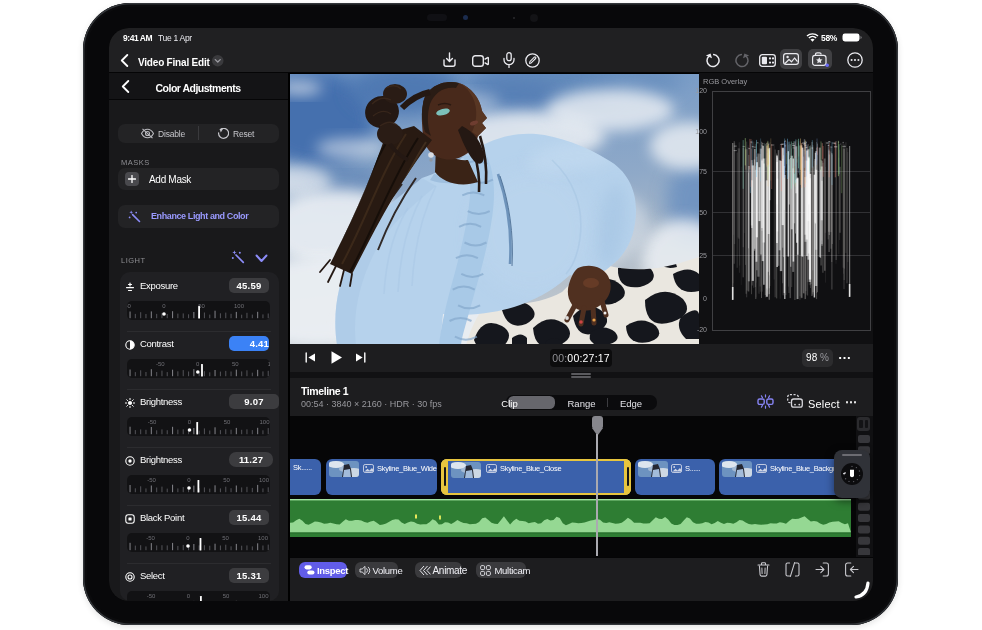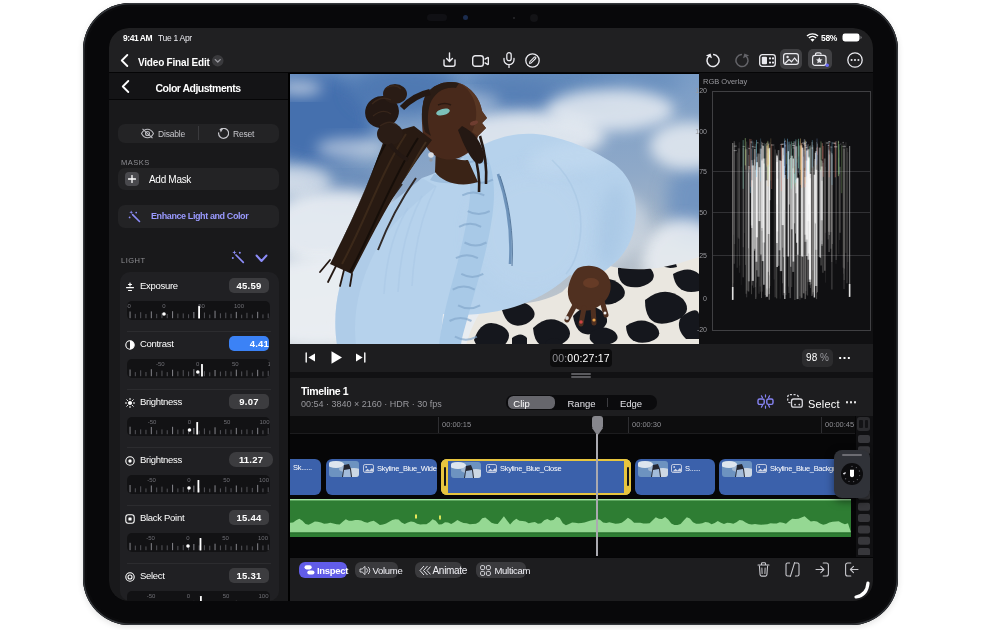--- a/index.html
+++ b/index.html
@@ -220,21 +220,21 @@
         <path d="M8.40 5.00 L9.60 5.00" stroke="#fff" stroke-width="1" stroke-linecap="round"></path>
         <path d="M7.40 7.40 L8.25 8.25" stroke="#fff" stroke-width="1" stroke-linecap="round"></path>
         <path d="M5.00 8.40 L5.00 9.60" stroke="#fff" stroke-width="1" stroke-linecap="round"></path>
         <path d="M2.60 7.40 L1.75 8.25" stroke="#fff" stroke-width="1" stroke-linecap="round"></path>
         <path d="M1.60 5.00 L0.40 5.00" stroke="#fff" stroke-width="1" stroke-linecap="round"></path>
         <path d="M2.60 2.60 L1.75 1.75" stroke="#fff" stroke-width="1" stroke-linecap="round"></path>
         <path d="M5.00 1.60 L5.00 0.40" stroke="#fff" stroke-width="1" stroke-linecap="round"></path>
         <path d="M7.40 2.60 L8.25 1.75" stroke="#fff" stroke-width="1" stroke-linecap="round"></path>
       </svg>
 <div class="a" style="left:31px;top:368.0px;font-size:9.5px;color:#fff;letter-spacing:-0.3px">Brightness</div>
-<div class="a" style="left:120px;top:366.0px;width:40px;height:15px;background:#3c3c3f;border-radius:5px;text-align:center;font-size:9.5px;font-weight:bold;color:#fff;line-height:15px;letter-spacing:0.2px">9.07</div>
+<div class="a" style="left:120px;top:366.0px;width:50px;height:15px;background:#3c3c3f;border-radius:5px;text-align:center;font-size:9.5px;font-weight:bold;color:#fff;line-height:15px;letter-spacing:0.2px">9.07</div>
 <svg class="a" style="left:17.5px;top:388.8px;background:#121214;border-radius:5px" width="143.2" height="19" viewBox="0 0 143.2 19">
         <text x="25.0" y="7" font-size="6" fill="#707076" text-anchor="middle" font-family="Liberation Sans">-50</text>
         <text x="62.5" y="7" font-size="6" fill="#707076" text-anchor="middle" font-family="Liberation Sans">0</text>
         <text x="100.0" y="7" font-size="6" fill="#707076" text-anchor="middle" font-family="Liberation Sans">50</text>
         <text x="137.5" y="7" font-size="6" fill="#707076" text-anchor="middle" font-family="Liberation Sans">100</text>
         <rect x="2.5" y="9.7" width="1.1" height="7.5" fill="#7b7b80"></rect>
         <rect x="7.8" y="13.1" width="1.1" height="4.1" fill="#4e4e53"></rect>
         <rect x="13.1" y="12.4" width="1.1" height="4.8" fill="#4e4e53"></rect>
         <rect x="18.4" y="12.8" width="1.1" height="4.4" fill="#4e4e53"></rect>
         <rect x="23.8" y="10.0" width="1.1" height="7.2" fill="#7b7b80"></rect>
@@ -848,46 +848,38 @@
 <div class="a" style="left:693px;top:320.5px;width:31px;height:18.5px;background:#2c2c2e;border-radius:5px;text-align:center;line-height:18.5px;font-size:10px"><span style="color:#fff">98</span> <span style="color:#98989d">%</span></div>
 <div class="a" style="left:729px;top:322px;font-size:13px;color:#fff;letter-spacing:1px;font-weight:bold">⋯</div>
 <div class="a" style="left:181px;top:343.5px;width:583px;height:6px;background:#111113"></div>
 <div class="a" style="left:462px;top:345px;width:20px;height:1.5px;background:#5a5a5e;border-radius:1px"></div>
 <div class="a" style="left:462px;top:348px;width:20px;height:1.5px;background:#5a5a5e;border-radius:1px"></div>
 <div class="a" style="left:181px;top:349.5px;width:583px;height:38px;background:#1d1d1f"></div>
 <div class="a" style="left:192px;top:357px;font-size:10.5px;font-weight:bold;color:#fff;letter-spacing:-0.4px">Timeline 1</div>
 <div class="a" style="left:192px;top:371px;font-size:9px;color:#98989d">00:54 · 3840 × 2160 · HDR · 30 fps</div>
 <div class="a" style="left:397px;top:366.5px;width:151px;height:15.5px;background:#0b0b0d;border-radius:7px"></div>
 <div class="a" style="left:399px;top:368px;width:47px;height:12.5px;background:#66666c;border-radius:5.5px"></div>
-<div class="a" style="left:389px;top:369.5px;width:47px;text-align:center;font-size:9.5px;color:#fff">Clip</div>
+<div class="a" style="left:377px;top:369.5px;width:47px;text-align:center;font-size:9.5px;color:#fff">Clip</div>
 <div class="a" style="left:448px;top:369.5px;width:49px;text-align:center;font-size:9.5px;color:#e3e3e8">Range</div>
 <div class="a" style="left:498px;top:369.5px;width:48px;text-align:center;font-size:9.5px;color:#e3e3e8">Edge</div>
 <div class="a" style="left:497.5px;top:370px;width:1px;height:9px;background:#3c3c40"></div>
 <svg class="a" style="left:648px;top:366px" width="17" height="15" viewBox="0 0 17 15">
 <rect x="1" y="5" width="6.2" height="5.4" rx="1.6" stroke="#8784f5" stroke-width="1.4" fill="none"></rect>
 <rect x="9.8" y="5" width="6.2" height="5.4" rx="1.6" stroke="#8784f5" stroke-width="1.4" fill="none"></rect>
 <path d="M8.5 0.8 v2.2 M8.5 12 v2.2 M4.4 1.8 l1 1.8 M12.6 1.8 l-1 1.8 M4.4 13.2 l1-1.8 M12.6 13.2 l-1-1.8" stroke="#8784f5" stroke-width="1.2" stroke-linecap="round"></path>
       </svg>
 <svg class="a" style="left:678px;top:366px" width="16" height="14" viewBox="0 0 16 14">
 <rect x="0.7" y="0.7" width="10.6" height="8" rx="2.2" stroke="#d6d6db" stroke-width="1.3" fill="none" stroke-dasharray="2.1 1.5"></rect>
 <rect x="4.5" y="5" width="10.8" height="8.2" rx="2.2" stroke="#d6d6db" stroke-width="1.3" fill="#1d1d1f"></rect>
 <circle cx="8" cy="10.6" r="0.9" fill="#d6d6db"></circle>
         <circle cx="12.3" cy="10.6" r="0.9" fill="#d6d6db"></circle>
       </svg>
 <div class="a" style="left:699px;top:370px;font-size:11px;color:#fff;letter-spacing:0.2px">Select</div>
 <div class="a" style="left:736px;top:367px;font-size:12px;color:#fff;letter-spacing:.5px;font-weight:bold">⋯</div>
 <div class="a" style="left:181px;top:387.5px;width:583px;height:141.5px;background:#060607"></div>
-<div class="a" style="left:181px;top:387.5px;width:565px;height:18.5px;background:#0d0d0e;overflow:hidden;border-bottom:1px solid #1c1c1e">
-        <div class="a" style="left:148px;top:1px;width:1px;height:17px;background:#2e2e31"></div>
-        <div class="a" style="left:152px;top:4px;font-size:7.5px;color:#8e8e93">00:00:15</div>
-        <div class="a" style="left:338px;top:1px;width:1px;height:17px;background:#2e2e31"></div>
-        <div class="a" style="left:342px;top:4px;font-size:7.5px;color:#8e8e93">00:00:30</div>
-        <div class="a" style="left:531px;top:1px;width:1px;height:17px;background:#2e2e31"></div>
-        <div class="a" style="left:535px;top:4px;font-size:7.5px;color:#8e8e93">00:00:45</div>
-      </div>
 <div class="a" style="left:181px;top:431px;width:31px;height:35.5px;background:#3b61ab;border-radius:0 6px 6px 0"></div>
 <div class="a" style="left:184px;top:435px;font-size:7.5px;color:#fff;letter-spacing:-0.3px;white-space:nowrap">Sk......</div>
 <div class="a" style="left:217px;top:431px;width:110.5px;height:35.5px;background:#3b61ab;border-radius:6px"></div>
 <svg class="a" style="left:219.5px;top:433px;border-radius:3px" width="30" height="16" viewBox="0 0 30 16">
 <rect width="30" height="16" fill="#6d93c0"></rect>
 <ellipse cx="7" cy="3.5" rx="8" ry="3.4" fill="#dde5ee"></ellipse>
 <ellipse cx="25" cy="12" rx="9" ry="5" fill="#cdd8e4"></ellipse>
 <ellipse cx="16" cy="8" rx="6" ry="3" fill="#b9c9dc" opacity="0.7"></ellipse>
 <path d="M13 16 L15 4 L20 3 L22 8 L23 16 Z" fill="#242731"></path>
 <path d="M15 9 L21 8 L22 16 L14 16 Z" fill="#a3bcda"></path>

